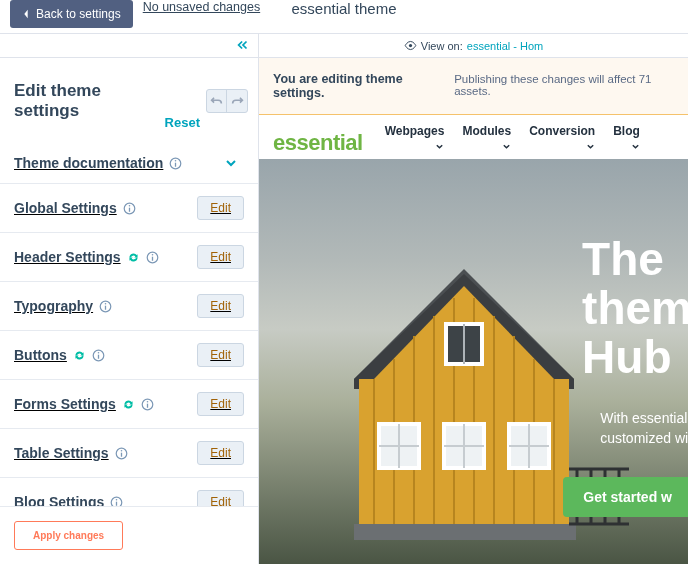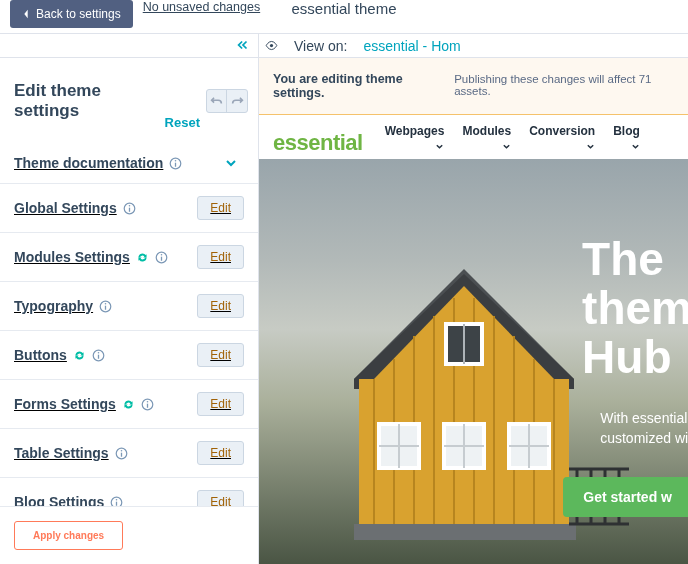--- a/index.html
+++ b/index.html
@@ -32,21 +32,21 @@
   .setting-label { display: flex; align-items: center; gap: 6px; font-size: 14px; color: #33475b; font-weight: 600; }
   .info-icon { width: 13px; height: 13px; }
   .sync-icon { width: 13px; height: 13px; }
   .chevron-down { width: 14px; height: 14px; }
   .edit-btn { font-size: 12px; color: #a16207; background: #eaf0f6; border: 1px solid #cbd6e2; padding: 4px 12px; border-radius: 3px; cursor: pointer; }
   
   .apply-area { padding: 14px; border-top: 1px solid #e6eaf0; }
   .apply-btn { display: inline-block; font-size: 10px; font-weight: 600; color: #ff7a59; border: 1px solid #ff7a59; background: #fff; padding: 8px 18px; border-radius: 3px; cursor: pointer; }
   
   .preview { flex: 1; display: flex; flex-direction: column; overflow: hidden; }
-  .view-on { height: 24px; display: flex; align-items: center; justify-content: flex-start; padding: 0 6px; font-size: 14px; color: #33475b; border-bottom: 1px solid #dfe3eb; gap: 16px; }
+  .view-on { height: 24px; display: flex; align-items: center; justify-content: center; padding: 0 6px; font-size: 11px; color: #33475b; border-bottom: 1px solid #dfe3eb; gap: 4px; }
   .view-on a { color: #00a4bd; cursor: pointer; }
   .view-on svg { width: 13px; height: 13px; }
   .notice { background: #fef8f0; border-bottom: 1px solid #f5c26b; padding: 14px 14px; font-size: 12.5px; color: #33475b; display: flex; align-items: baseline; gap: 10px; }
   .notice b { font-weight: 700; font-size: 12.5px; }
   .notice span { color: #5a6a85; font-size: 11.5px; }
   
   .site-header { height: 44px; display: flex; align-items: center; gap: 22px; padding: 0 14px; background: #fff; }
   .site-logo { font-size: 22px; font-weight: 700; color: #6fb544; letter-spacing: -0.5px; margin-top: 12px; }
   .site-nav { display: flex; gap: 18px; font-size: 12px; font-weight: 600; color: #24313f; }
   .nav-item { display: flex; align-items: flex-end; gap: 4px; cursor: pointer; flex-direction: column; }
@@ -124,21 +124,21 @@
             <svg class="info-icon" viewBox="0 0 16 16">
               <circle cx="8" cy="8" r="6.5" fill="none" stroke="#7c98b6" stroke-width="1.5"></circle>
               <rect x="7.2" y="7" width="1.6" height="5" fill="#7c98b6"></rect>
               <circle cx="8" cy="4.6" r="1" fill="#7c98b6"></circle>
             </svg>
           </div>
           <div class="edit-btn">Edit</div>
         </div>
         <div class="setting-row">
           <div class="setting-label">
-            <span>Modules Settings</span>
+            <span>Header Settings</span>
             <svg class="sync-icon" viewBox="0 0 16 16">
               <path d="M3 8a5 5 0 0 1 9-3l1-1v4h-4l1.3-1.3A3.3 3.3 0 0 0 4.7 8" fill="#00bda5"></path>
               <path d="M13 8a5 5 0 0 1-9 3l-1 1V8h4l-1.3 1.3A3.3 3.3 0 0 0 11.3 8" fill="#00bda5"></path>
             </svg>
             <svg class="info-icon" viewBox="0 0 16 16">
               <circle cx="8" cy="8" r="6.5" fill="none" stroke="#7c98b6" stroke-width="1.5"></circle>
               <rect x="7.2" y="7" width="1.6" height="5" fill="#7c98b6"></rect>
               <circle cx="8" cy="4.6" r="1" fill="#7c98b6"></circle>
             </svg>
           </div>

